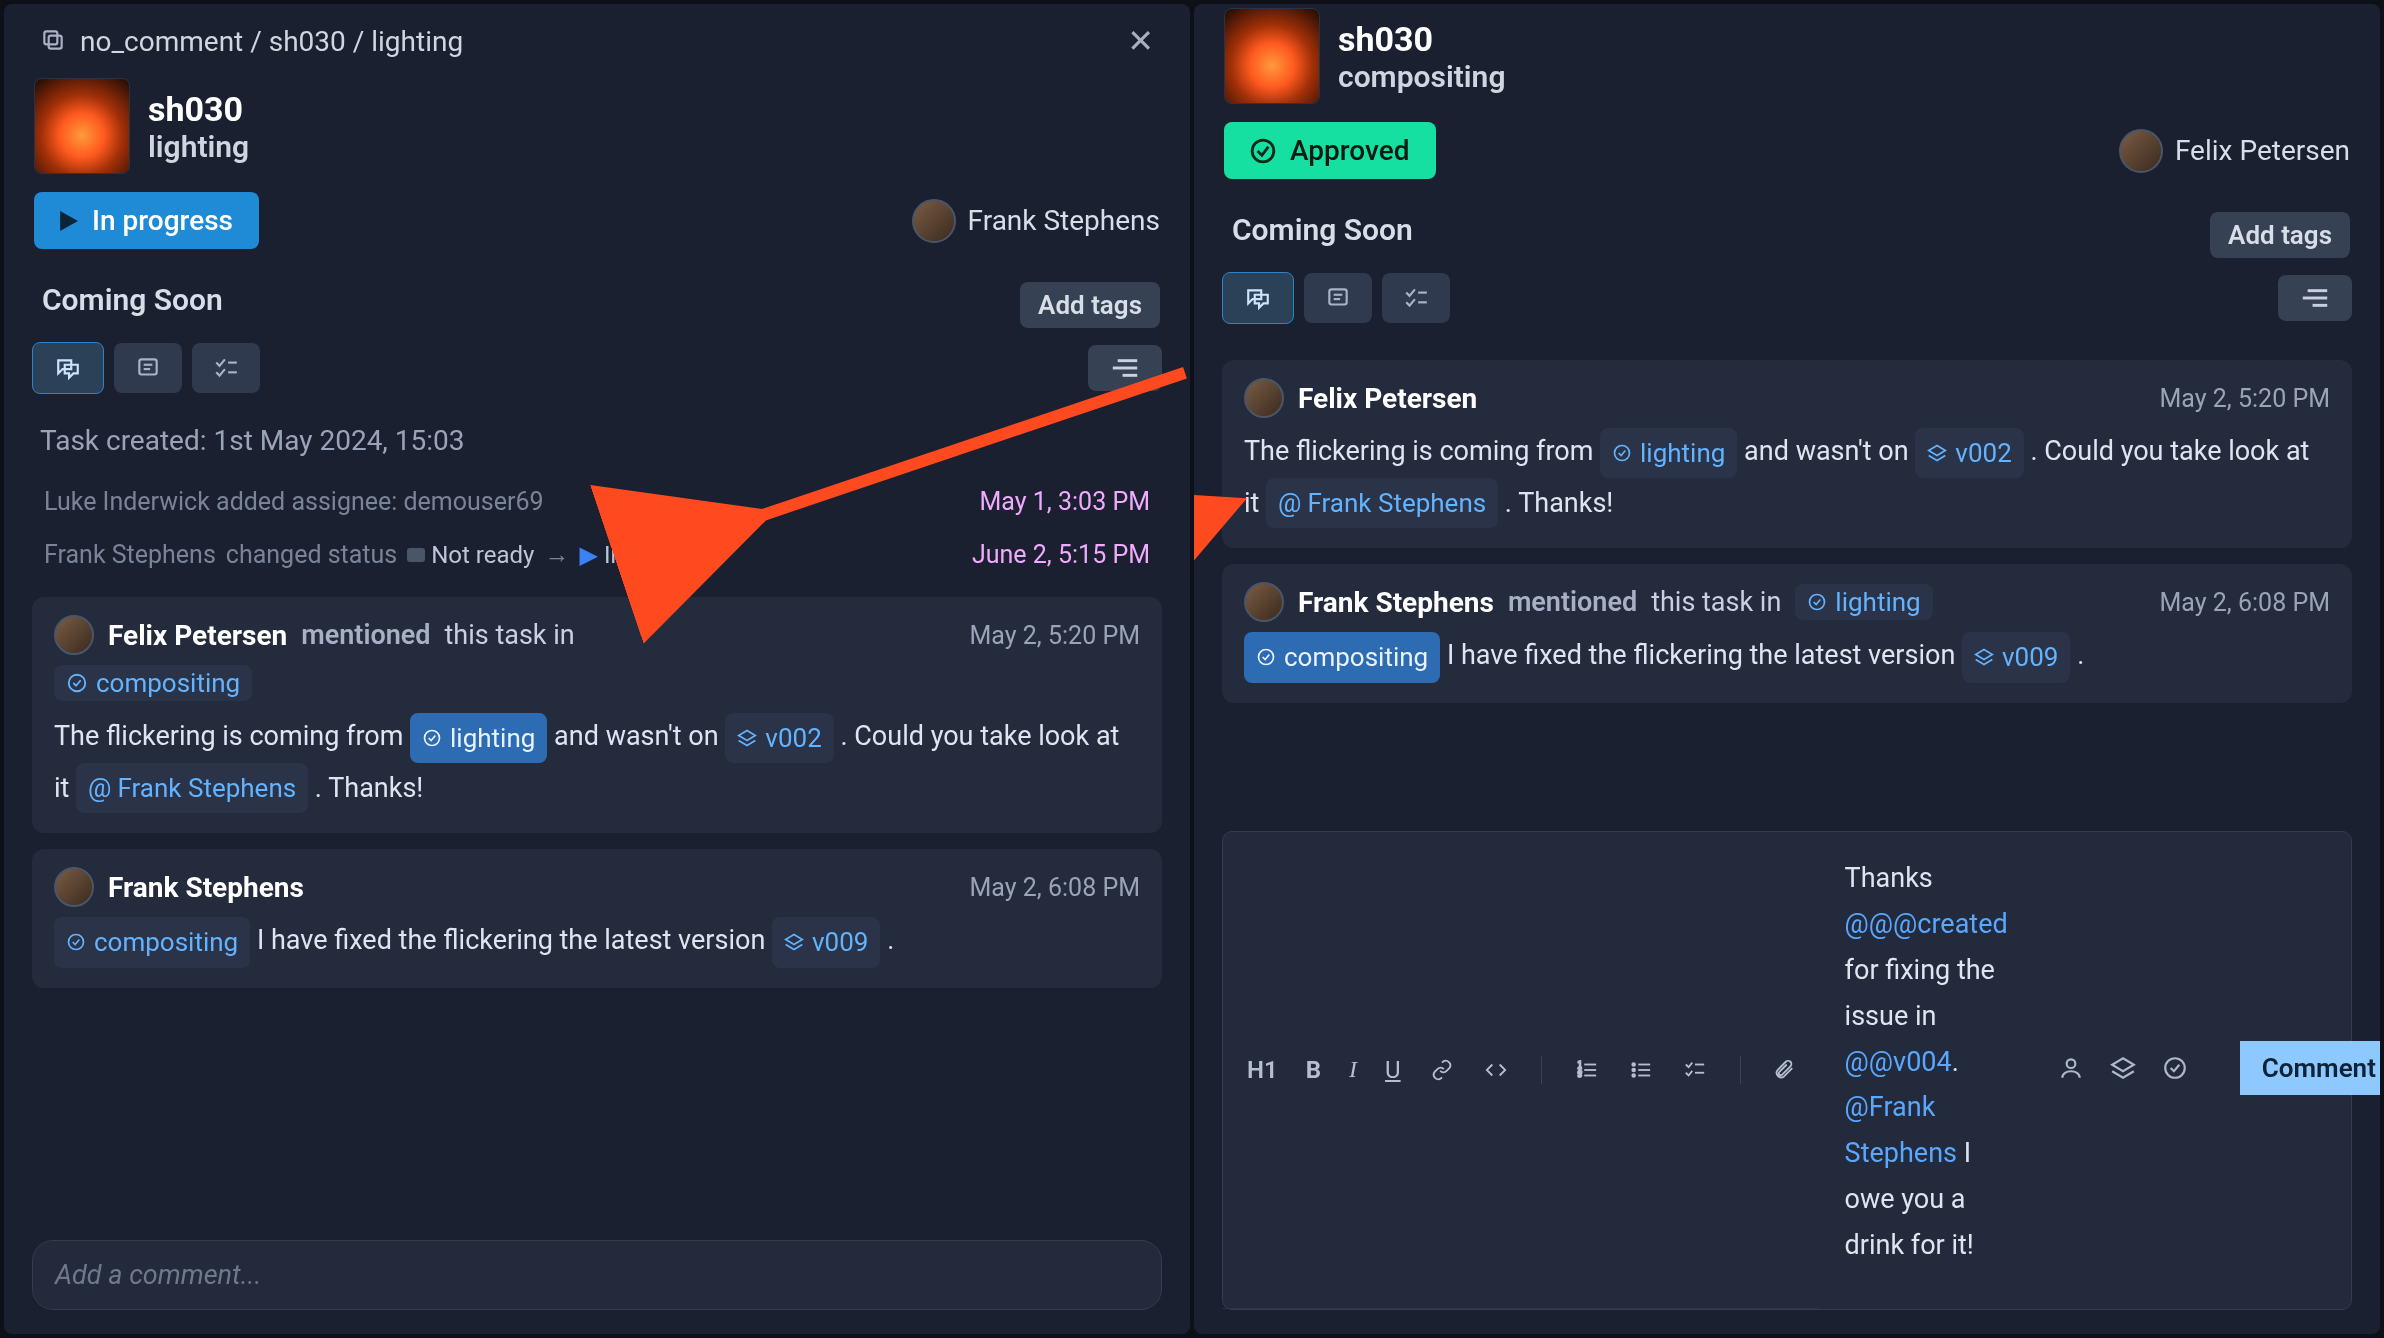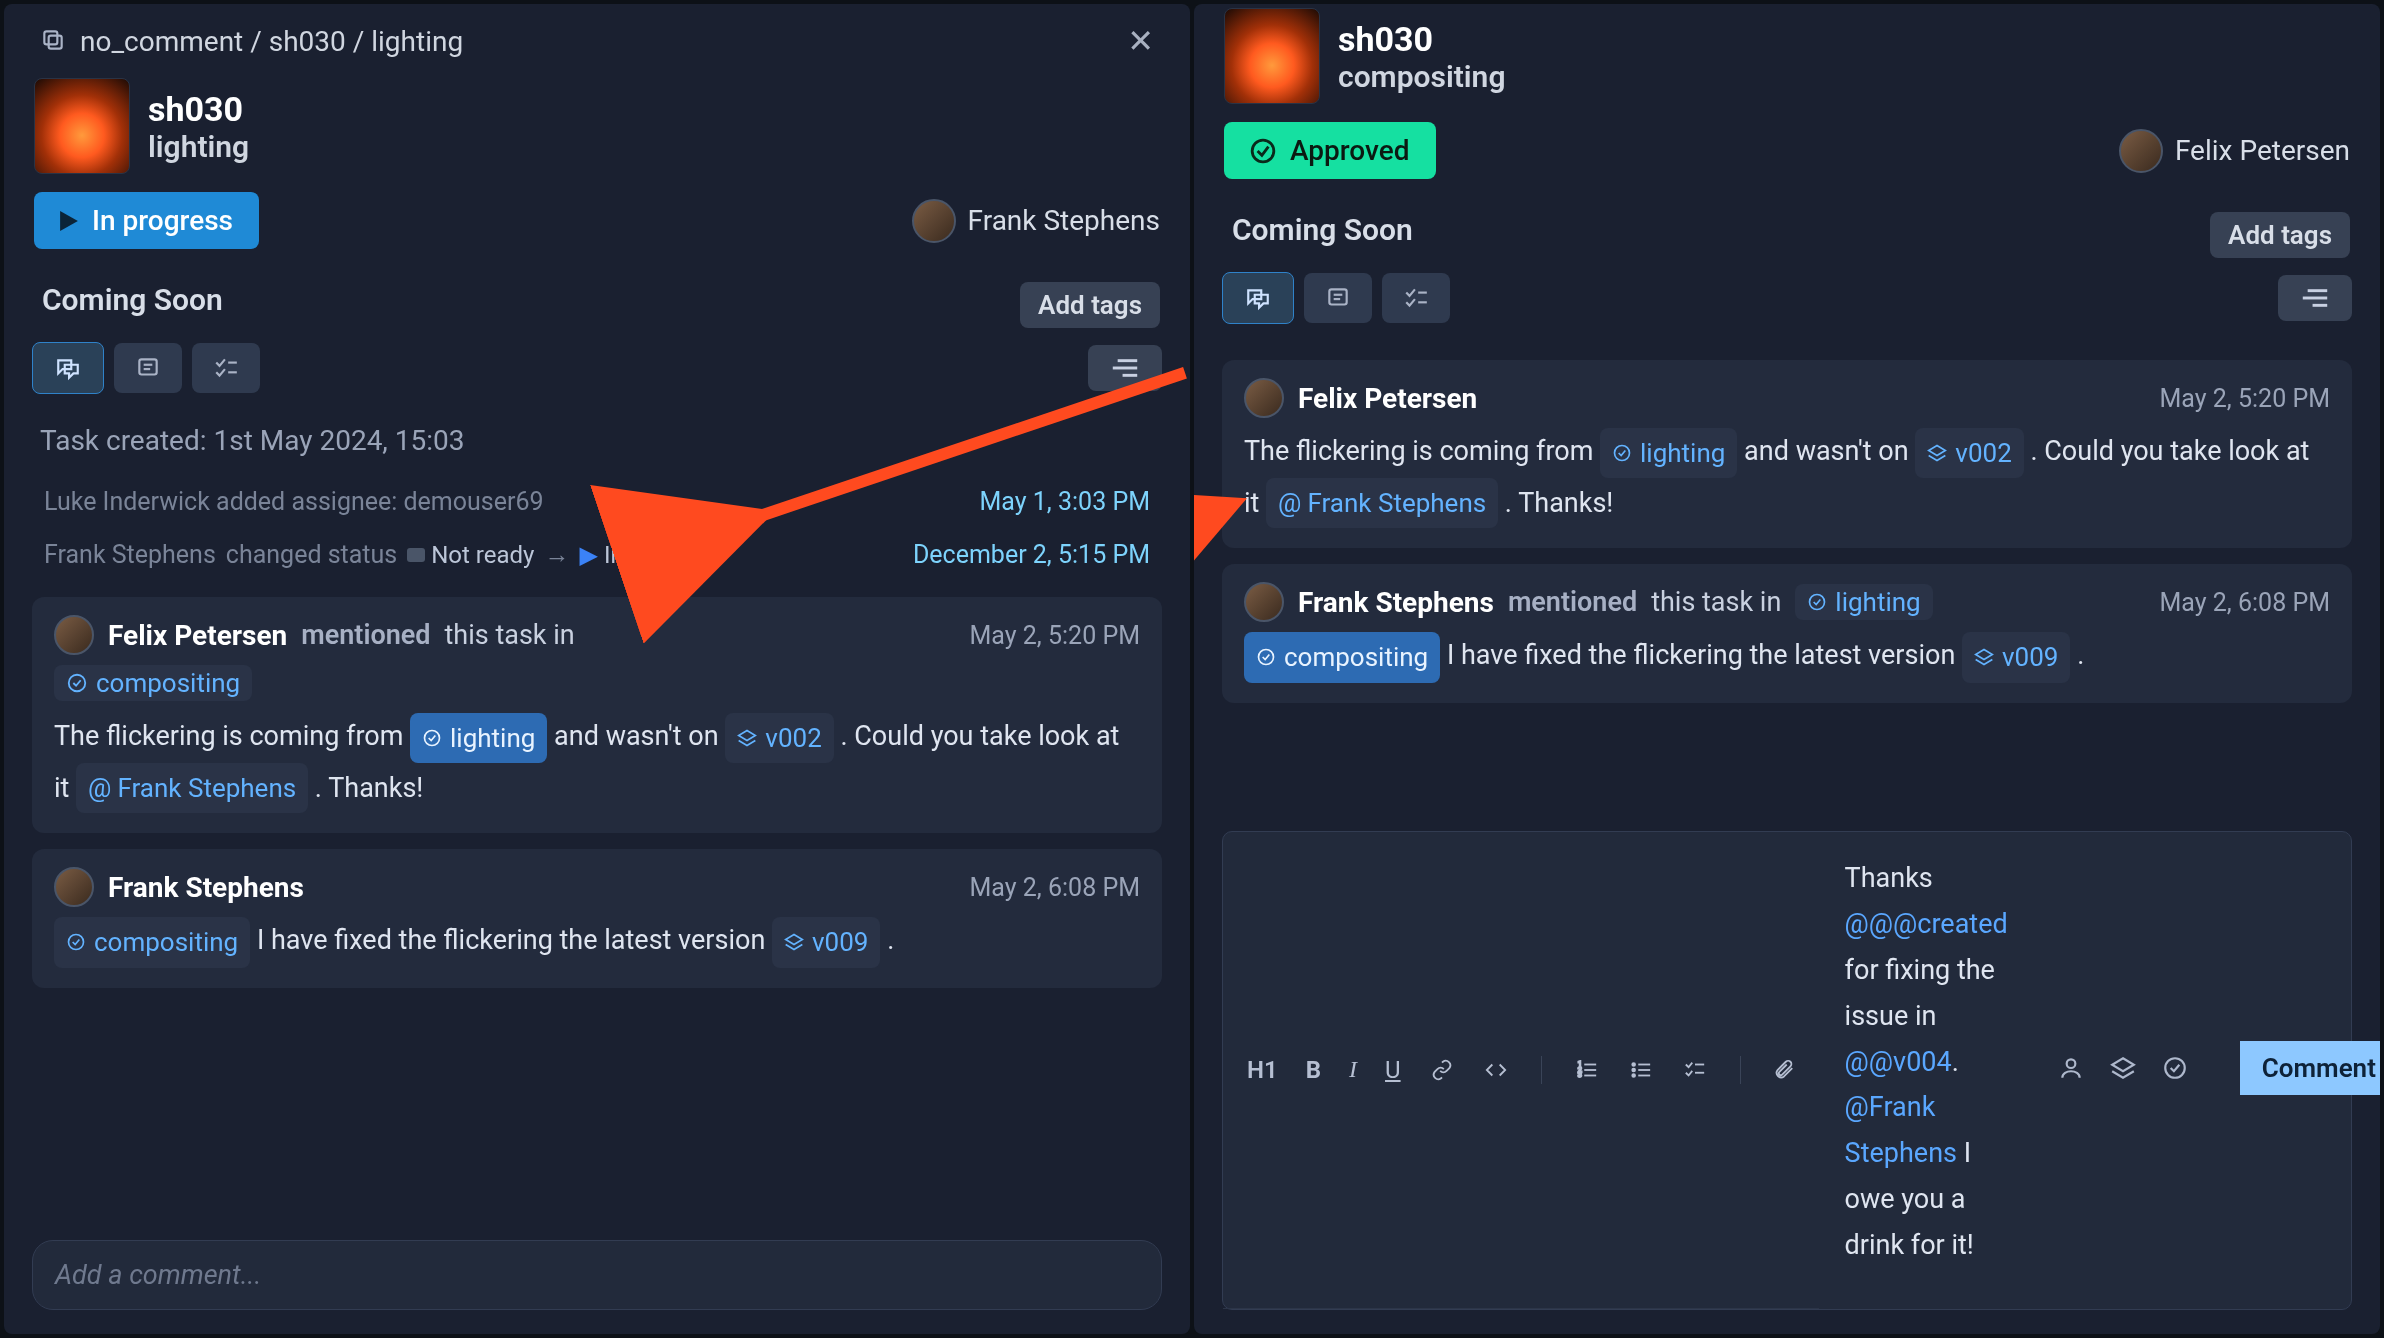--- a/index.html
+++ b/index.html
@@ -142,21 +142,21 @@
   padding: 10px 8px 18px 8px;
 }
 .activity-line {
   display:flex;
   align-items:center;
   gap:10px;
   color:#7a8498;
   font-size:25px;
   padding: 12px 12px;
 }
-.activity-line .ts { margin-left:auto; color:#7dd3fc; font-size:25px; }
+.activity-line .ts { margin-left:auto; color:#f0abfc; font-size:25px; }
 
 .statuschip-mini {
   display:inline-flex; align-items:center; gap:6px;
   font-size:24px; color:#bcc6d8;
 }
 .statuschip-mini .mini-icon { width:18px; height:14px; background:#4a5568; border-radius:3px; display:inline-block;}
 .arrow-glyph { color:#7a8498; }
 .statuschip-mini .play-icon { color:#3b82f6; }
 
 .comment {
@@ -348,21 +348,21 @@
       <span>changed status</span>
       <span class="statuschip-mini">
           <span class="mini-icon"></span>
           <span>Not ready</span>
         </span>
       <span class="arrow-glyph">→</span>
       <span class="statuschip-mini">
           <span class="play-icon">▶</span>
           <span>In progress</span>
         </span>
-      <span class="ts">December 2, 5:15 PM</span>
+      <span class="ts">June 2, 5:15 PM</span>
     </div>
 
     <div class="comment">
       <div class="comment-head">
         <span class="avatar-sm"></span>
         <span class="name">Felix Petersen</span>
         <span class="verb">mentioned</span>
         <span class="verb-rest">this task in</span>
         <span class="ts">May 2, 5:20 PM</span>
       </div>

